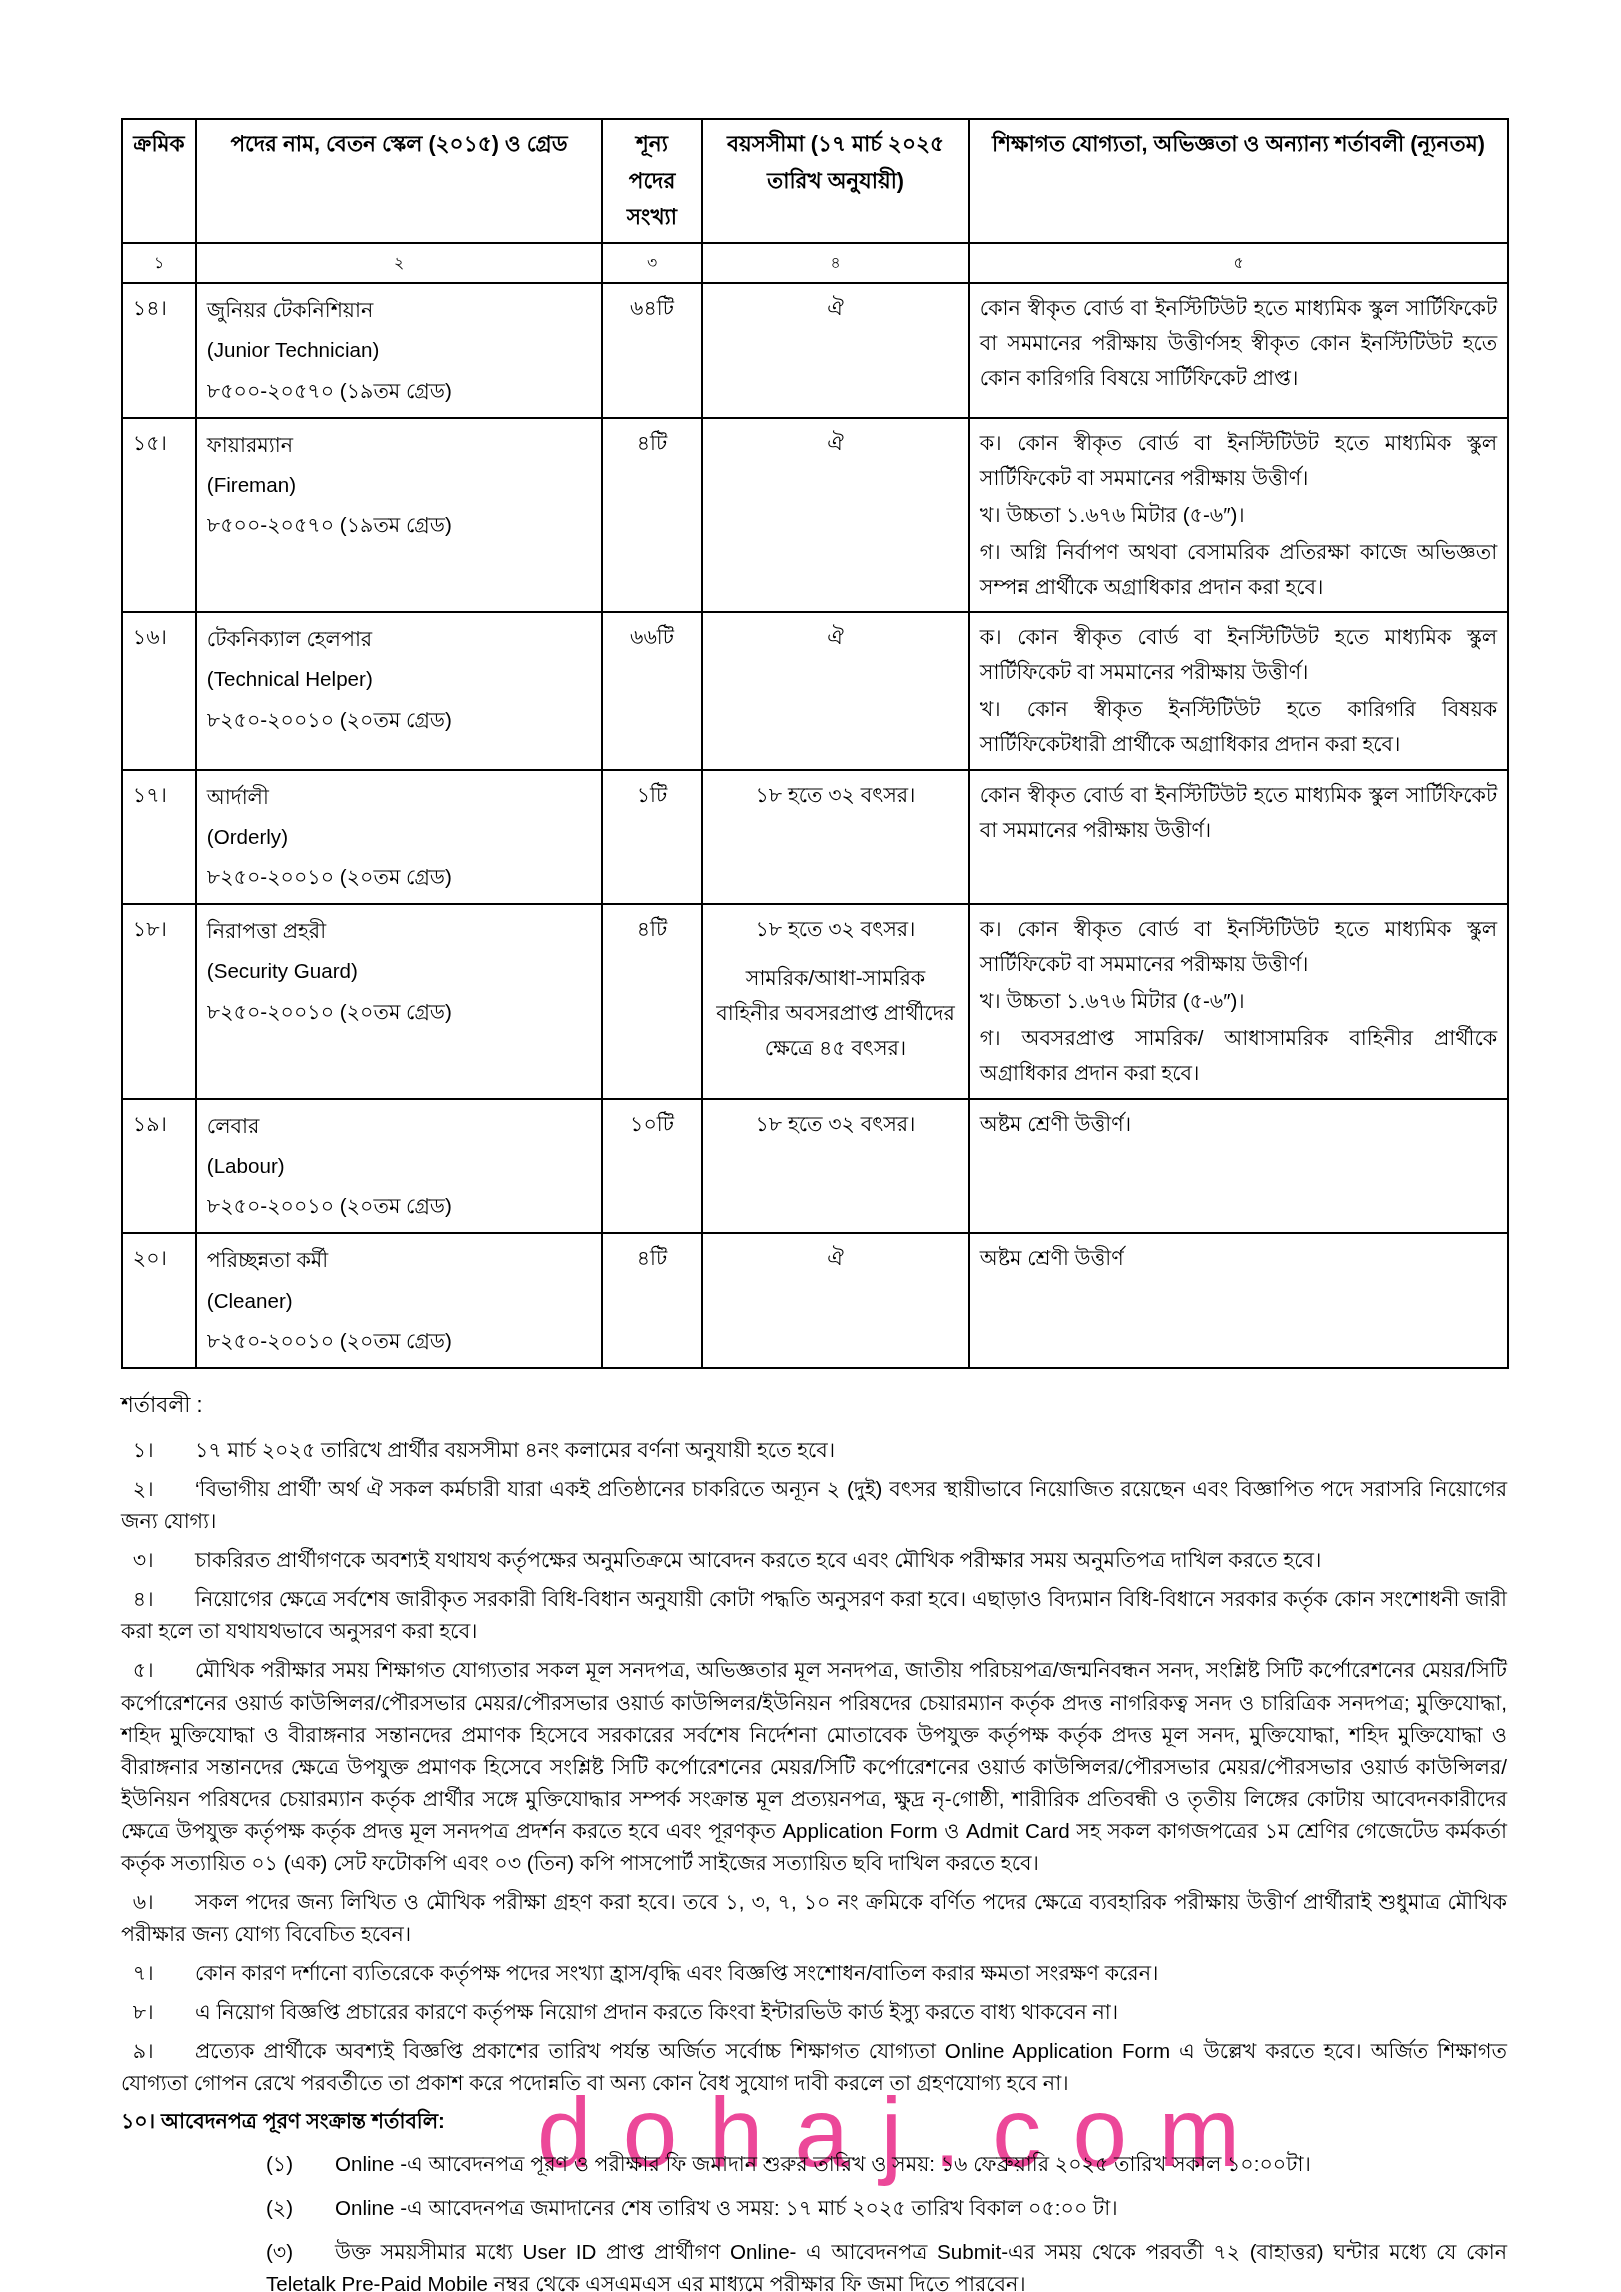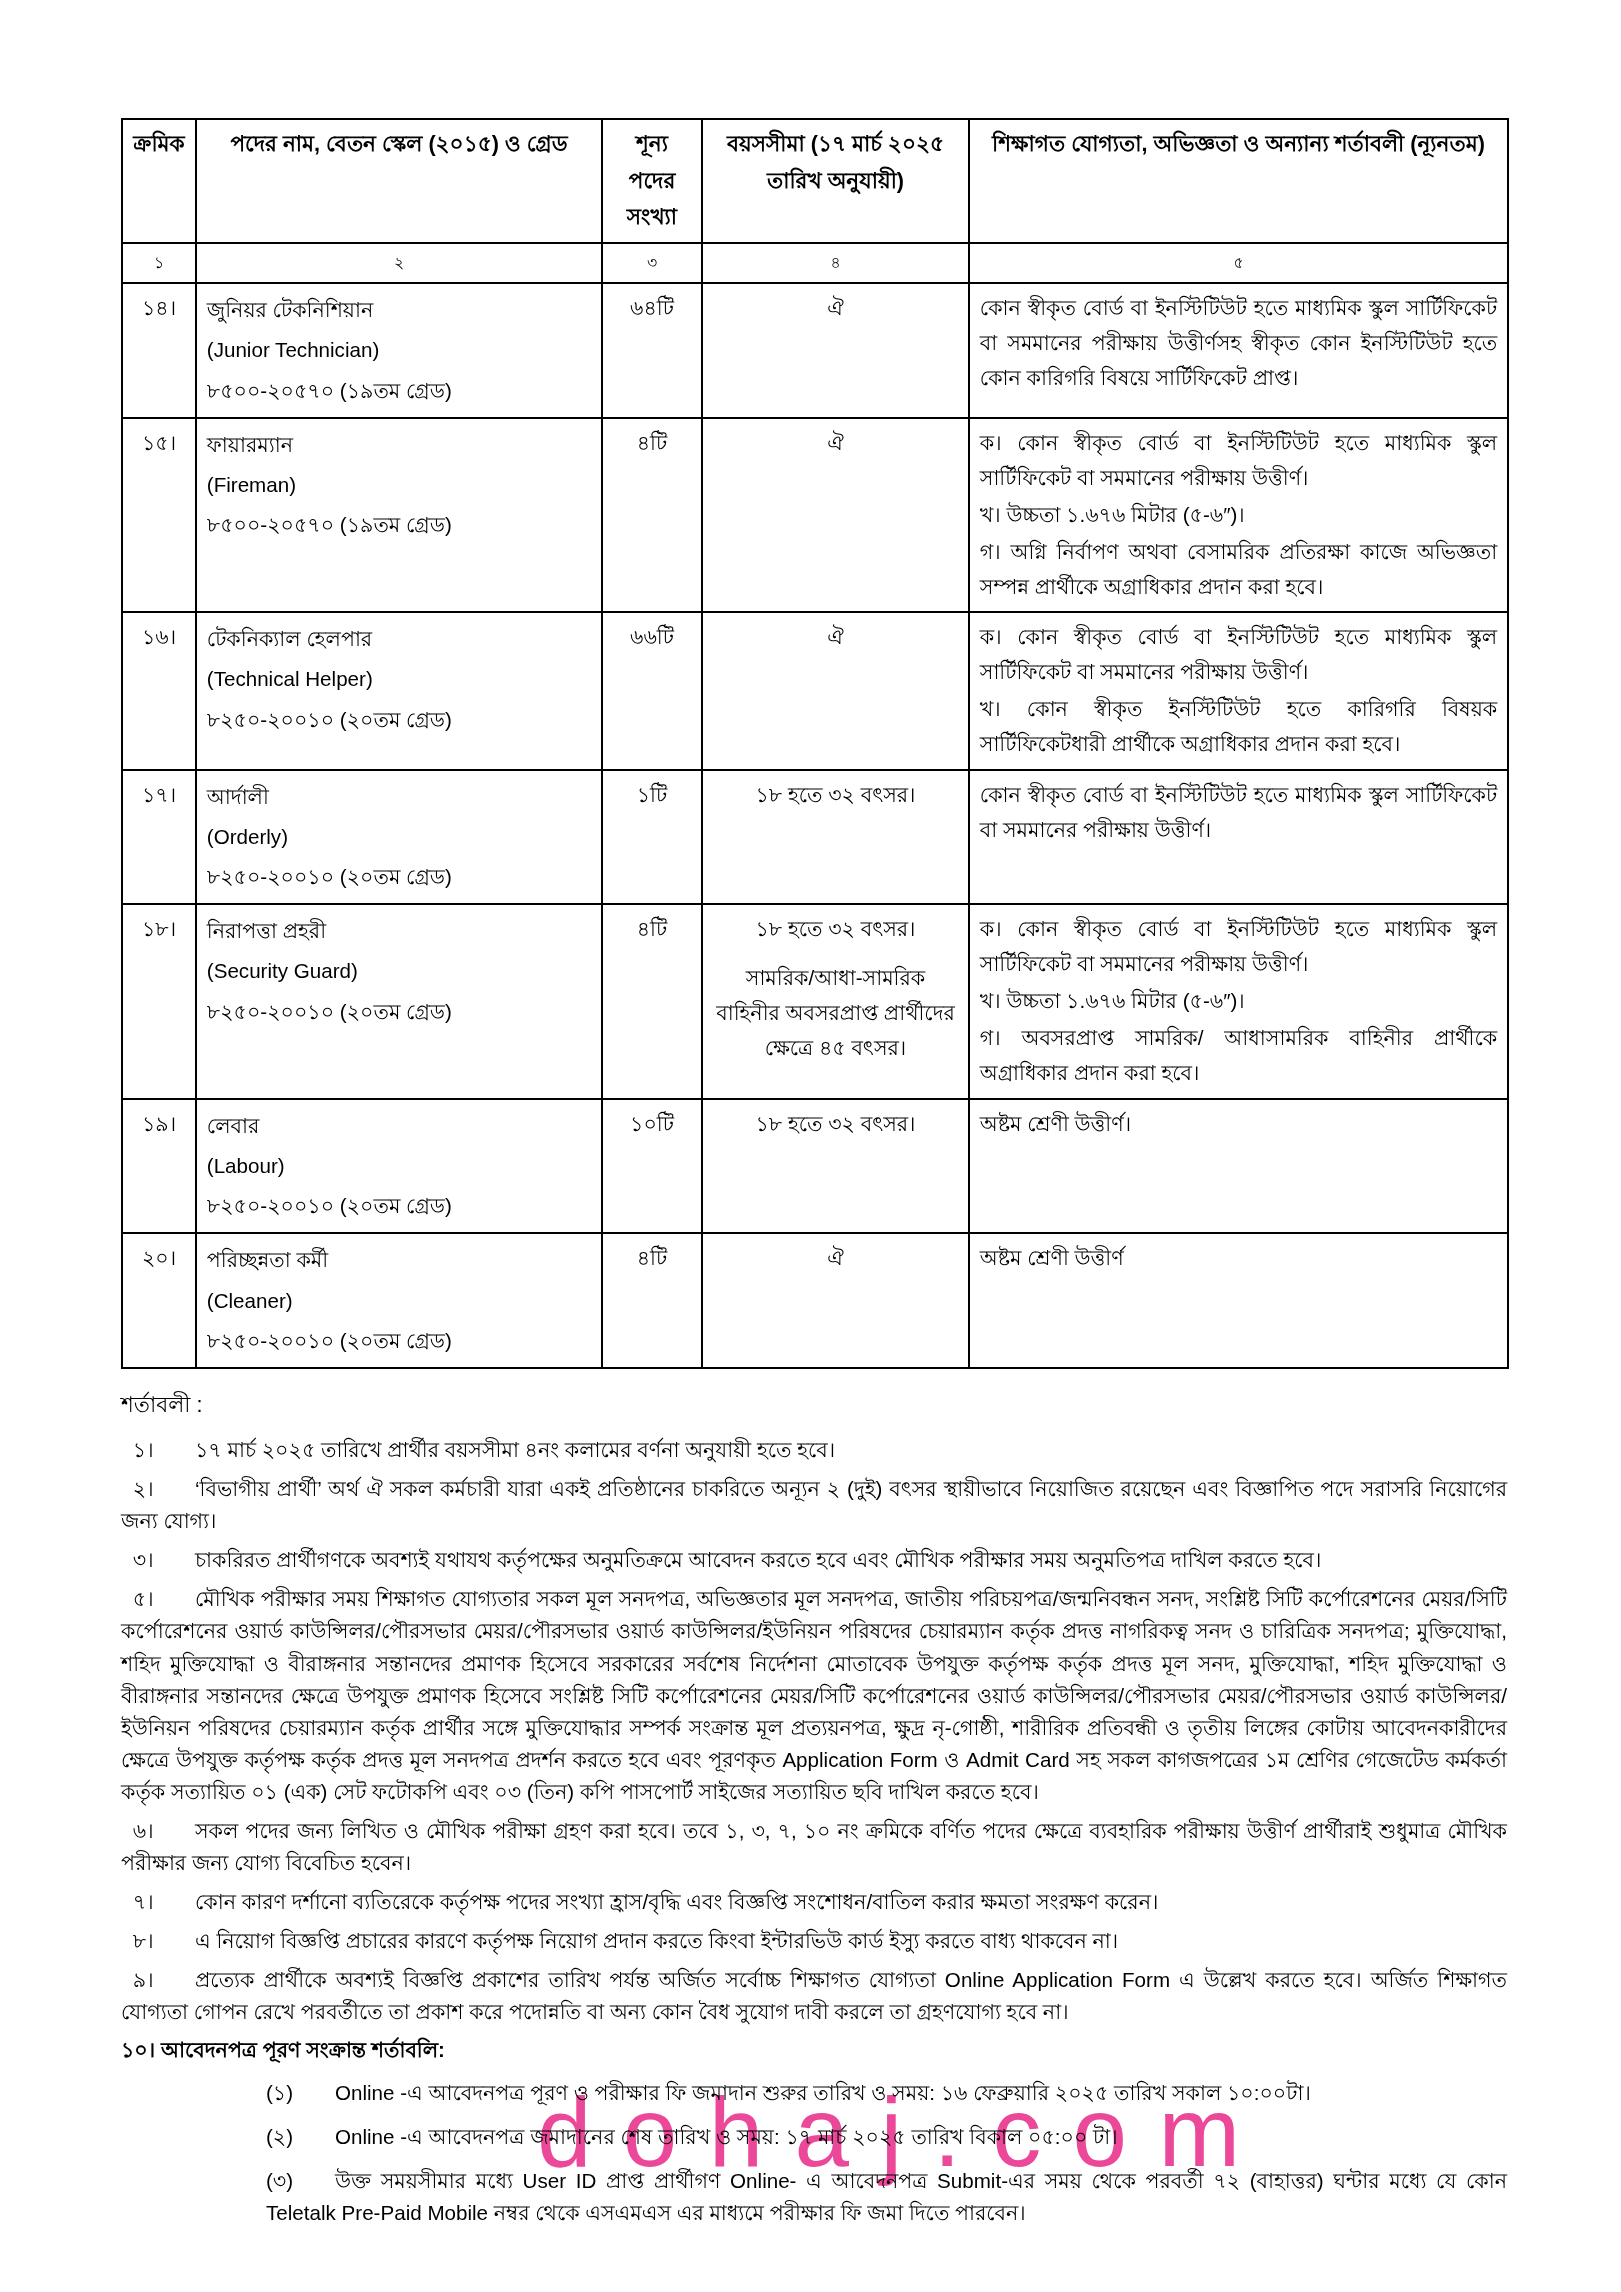--- a/index.html
+++ b/index.html
@@ -21,21 +21,21 @@
     margin-top:24px;
   }
   table.post-table td,table.post-table th{
     border:2px solid #000;
     vertical-align:top;
     padding:5.9px 9.8px;
     line-height:1.7;
   }
   th.hdr{font-weight:bold;text-align:center;vertical-align:middle;font-size:21.6px;line-height:1.8;padding:9.8px 5.9px;}
   td.colnum{ text-align:center;font-size:15.7px;line-height:1.1;padding:2px;}
-  td.sl{text-align:center;}
+  td.sl{text-align:left;}
   td.vac{text-align:center;}
   td.age{text-align:center;}
   td.age .age-line{margin-bottom:13.7px;}
   td.age .age-line:last-child{margin-bottom:0;}
   td.post .post-line{line-height:1.95;}
   td.qual{text-align:justify;}
   td.qual .q-line{margin-bottom:2px;}
   
   .conds{width:1386px;margin-top:19.6px;font-size:20.6px;}
   .cond-title{font-weight:normal;font-size:21.6px;margin-bottom:9.8px;}
@@ -207,20 +207,21 @@
     </tr>
   </tbody>
     </table>
 
   <div class="conds">
     <div class="cond-title">শর্তাবলী :</div>
 
     <div class="cond-item"><span class="num">১।</span><span>১৭ মার্চ ২০২৫ তারিখে প্রার্থীর বয়সসীমা ৪নং কলামের বর্ণনা অনুযায়ী হতে হবে।</span></div>
     <div class="cond-item"><span class="num">২।</span><span>‘বিভাগীয় প্রার্থী’ অর্থ ঐ সকল কর্মচারী যারা একই প্রতিষ্ঠানের চাকরিতে অন্যূন ২ (দুই) বৎসর স্থায়ীভাবে নিয়োজিত রয়েছেন এবং বিজ্ঞাপিত পদে সরাসরি নিয়োগের জন্য যোগ্য।</span></div>
     <div class="cond-item"><span class="num">৩।</span><span>চাকরিরত প্রার্থীগণকে অবশ্যই যথাযথ কর্তৃপক্ষের অনুমতিক্রমে আবেদন করতে হবে এবং মৌখিক পরীক্ষার সময় অনুমতিপত্র দাখিল করতে হবে।</span></div>
+    <div class="cond-item"><span class="num">৪।</span><span>নিয়োগের ক্ষেত্রে সর্বশেষ জারীকৃত সরকারী বিধি-বিধান অনুযায়ী কোটা পদ্ধতি অনুসরণ করা হবে। এছাড়াও বিদ্যমান বিধি-বিধানে সরকার কর্তৃক কোন সংশোধনী জারী করা হলে তা যথাযথভাবে অনুসরণ করা হবে।</span></div>
     <div class="cond-item"><span class="num">৫।</span><span>মৌখিক পরীক্ষার সময় শিক্ষাগত যোগ্যতার সকল মূল সনদপত্র, অভিজ্ঞতার মূল সনদপত্র, জাতীয় পরিচয়পত্র/জন্মনিবন্ধন সনদ, সংশ্লিষ্ট সিটি কর্পোরেশনের মেয়র/সিটি কর্পোরেশনের ওয়ার্ড কাউন্সিলর/পৌরসভার মেয়র/পৌরসভার ওয়ার্ড কাউন্সিলর/ইউনিয়ন পরিষদের চেয়ারম্যান কর্তৃক প্রদত্ত নাগরিকত্ব সনদ ও চারিত্রিক সনদপত্র; মুক্তিযোদ্ধা, শহিদ মুক্তিযোদ্ধা ও বীরাঙ্গনার সন্তানদের প্রমাণক হিসেবে সরকারের সর্বশেষ নির্দেশনা মোতাবেক উপযুক্ত কর্তৃপক্ষ কর্তৃক প্রদত্ত মূল সনদ, মুক্তিযোদ্ধা, শহিদ মুক্তিযোদ্ধা ও বীরাঙ্গনার সন্তানদের ক্ষেত্রে উপযুক্ত প্রমাণক হিসেবে সংশ্লিষ্ট সিটি কর্পোরেশনের মেয়র/সিটি কর্পোরেশনের ওয়ার্ড কাউন্সিলর/পৌরসভার মেয়র/পৌরসভার ওয়ার্ড কাউন্সিলর/ইউনিয়ন পরিষদের চেয়ারম্যান কর্তৃক প্রার্থীর সঙ্গে মুক্তিযোদ্ধার সম্পর্ক সংক্রান্ত মূল প্রত্যয়নপত্র, ক্ষুদ্র নৃ-গোষ্ঠী, শারীরিক প্রতিবন্ধী ও তৃতীয় লিঙ্গের কোটায় আবেদনকারীদের ক্ষেত্রে উপযুক্ত কর্তৃপক্ষ কর্তৃক প্রদত্ত মূল সনদপত্র প্রদর্শন করতে হবে এবং পূরণকৃত Application Form ও Admit Card সহ সকল কাগজপত্রের ১ম শ্রেণির গেজেটেড কর্মকর্তা কর্তৃক সত্যায়িত ০১ (এক) সেট ফটোকপি এবং ০৩ (তিন) কপি পাসপোর্ট সাইজের সত্যায়িত ছবি দাখিল করতে হবে।</span></div>
     <div class="cond-item"><span class="num">৬।</span><span>সকল পদের জন্য লিখিত ও মৌখিক পরীক্ষা গ্রহণ করা হবে। তবে ১, ৩, ৭, ১০ নং ক্রমিকে বর্ণিত পদের ক্ষেত্রে ব্যবহারিক পরীক্ষায় উত্তীর্ণ প্রার্থীরাই শুধুমাত্র মৌখিক পরীক্ষার জন্য যোগ্য বিবেচিত হবেন।</span></div>
     <div class="cond-item"><span class="num">৭।</span><span>কোন কারণ দর্শানো ব্যতিরেকে কর্তৃপক্ষ পদের সংখ্যা হ্রাস/বৃদ্ধি এবং বিজ্ঞপ্তি সংশোধন/বাতিল করার ক্ষমতা সংরক্ষণ করেন।</span></div>
     <div class="cond-item"><span class="num">৮।</span><span>এ নিয়োগ বিজ্ঞপ্তি প্রচারের কারণে কর্তৃপক্ষ নিয়োগ প্রদান করতে কিংবা ইন্টারভিউ কার্ড ইস্যু করতে বাধ্য থাকবেন না।</span></div>
     <div class="cond-item"><span class="num">৯।</span><span>প্রত্যেক প্রার্থীকে অবশ্যই বিজ্ঞপ্তি প্রকাশের তারিখ পর্যন্ত অর্জিত সর্বোচ্চ শিক্ষাগত যোগ্যতা Online Application Form এ উল্লেখ করতে হবে। অর্জিত শিক্ষাগত যোগ্যতা গোপন রেখে পরবর্তীতে তা প্রকাশ করে পদোন্নতি বা অন্য কোন বৈধ সুযোগ দাবী করলে তা গ্রহণযোগ্য হবে না।</span></div>
 
     <div class="cond-heading"><span class="num">১০।</span><span>আবেদনপত্র পূরণ সংক্রান্ত শর্তাবলি:</span></div>
 
 
     <div class="sub-num-item"><span class="num">(১)</span><span>Online -এ আবেদনপত্র পূরণ ও পরীক্ষার ফি জমাদান শুরুর তারিখ ও সময়:  ১৬ ফেব্রুয়ারি ২০২৫ তারিখ সকাল ১০:০০টা।</span></div>

